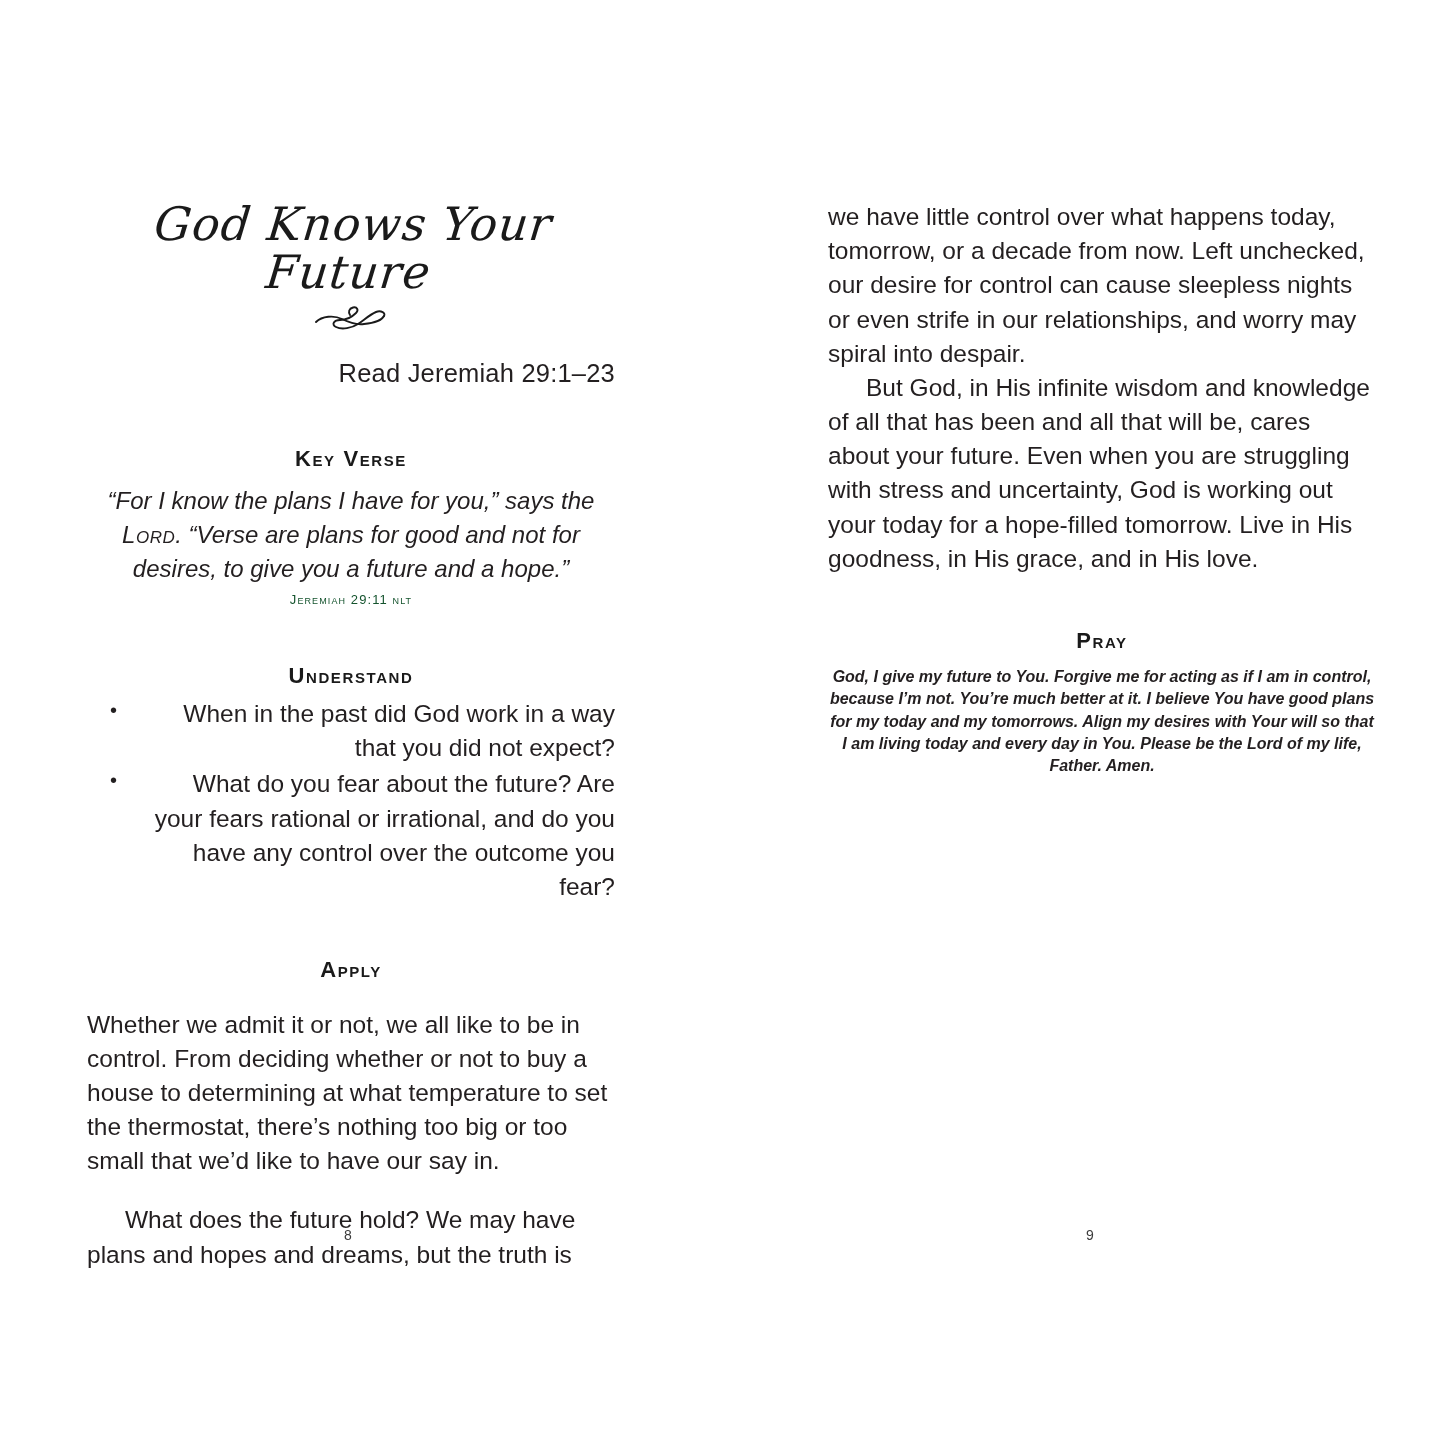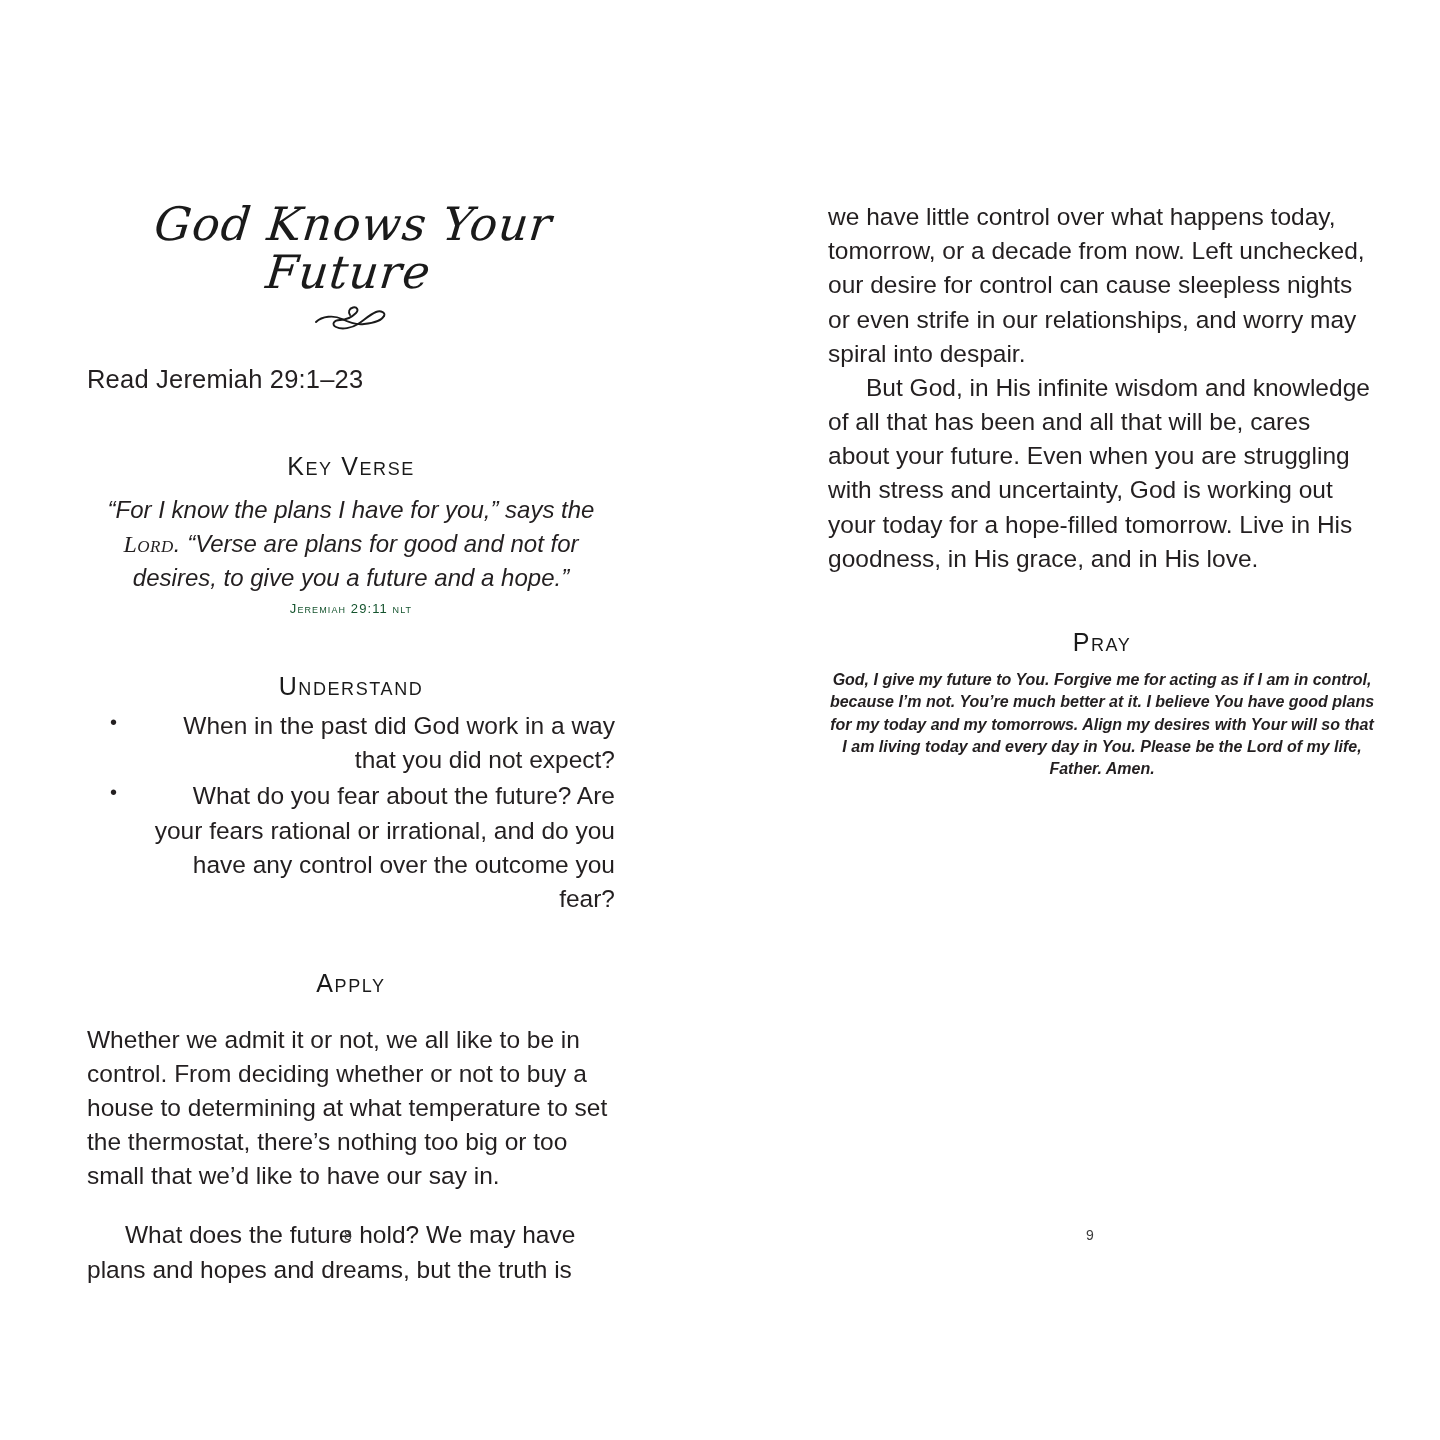--- a/index.html
+++ b/index.html
@@ -47,33 +47,33 @@
   }
 
   .ornament {
     text-align: center;
     margin: 6px 0 10px 0;
     height: 34px;
   }
   .ornament svg { display: inline-block; vertical-align: middle; }
 
   .read-line {
-    text-align: left;
+    text-align: right;
     font-size: 25.5px;
     letter-spacing: 0.2px;
     color: #231f20;
-    margin: 28px 0 0 0;
+    margin: 22px 0 0 0;
     font-weight: 300;
   }
 
   
   .section-head {
     text-align: center;
-    font-size: 25px;
-    font-weight: 400;
+    font-size: 22px;
+    font-weight: 700;
     font-variant: small-caps;
     font-feature-settings: "smcp" 1;
     letter-spacing: 1.6px;
     color: #1a1a1a;
     margin: 0;
   }
 
   
   .kv-block { margin-top: 58px; }
   .key-verse {
@@ -82,21 +82,20 @@
     font-size: 24px;
     line-height: 1.42;
     font-weight: 300;
     margin: 12px 0 0 0;
     color: #231f20;
   }
   .smallcaps {
     font-variant: small-caps;
     font-feature-settings: "smcp" 1;
     letter-spacing: 0.5px;
-    font-family: Liberation Serif, serif;
   }
   .citation {
     text-align: center;
     font-size: 13px;
     font-variant: small-caps;
     font-feature-settings: "smcp" 1;
     letter-spacing: 1.1px;
     font-weight: 400;
     margin: 6px 0 0 0;
     color: #14532d;

